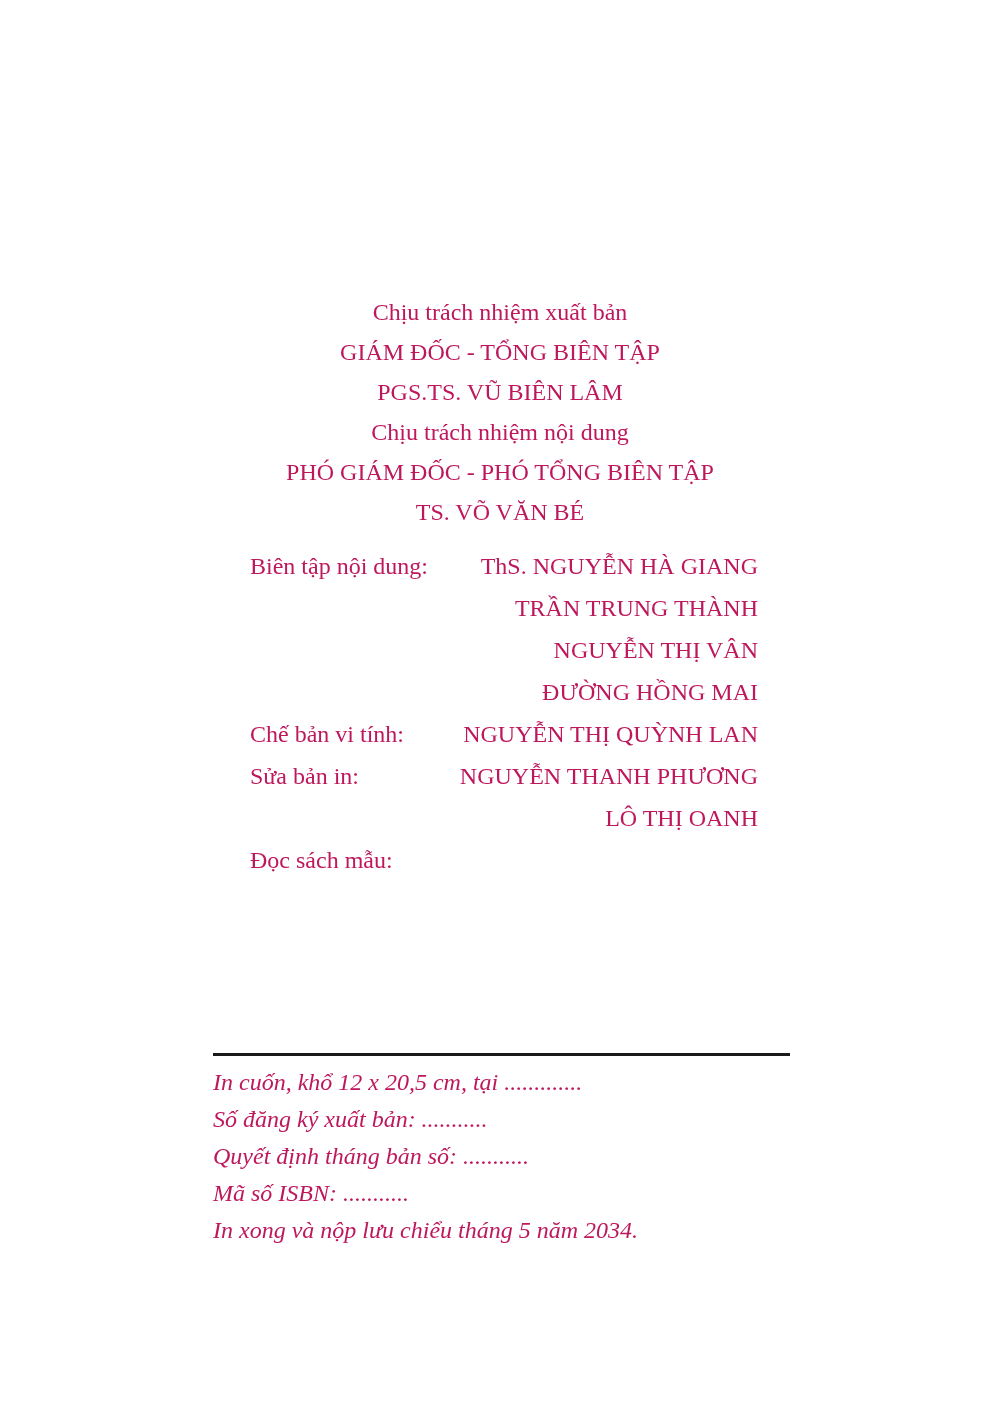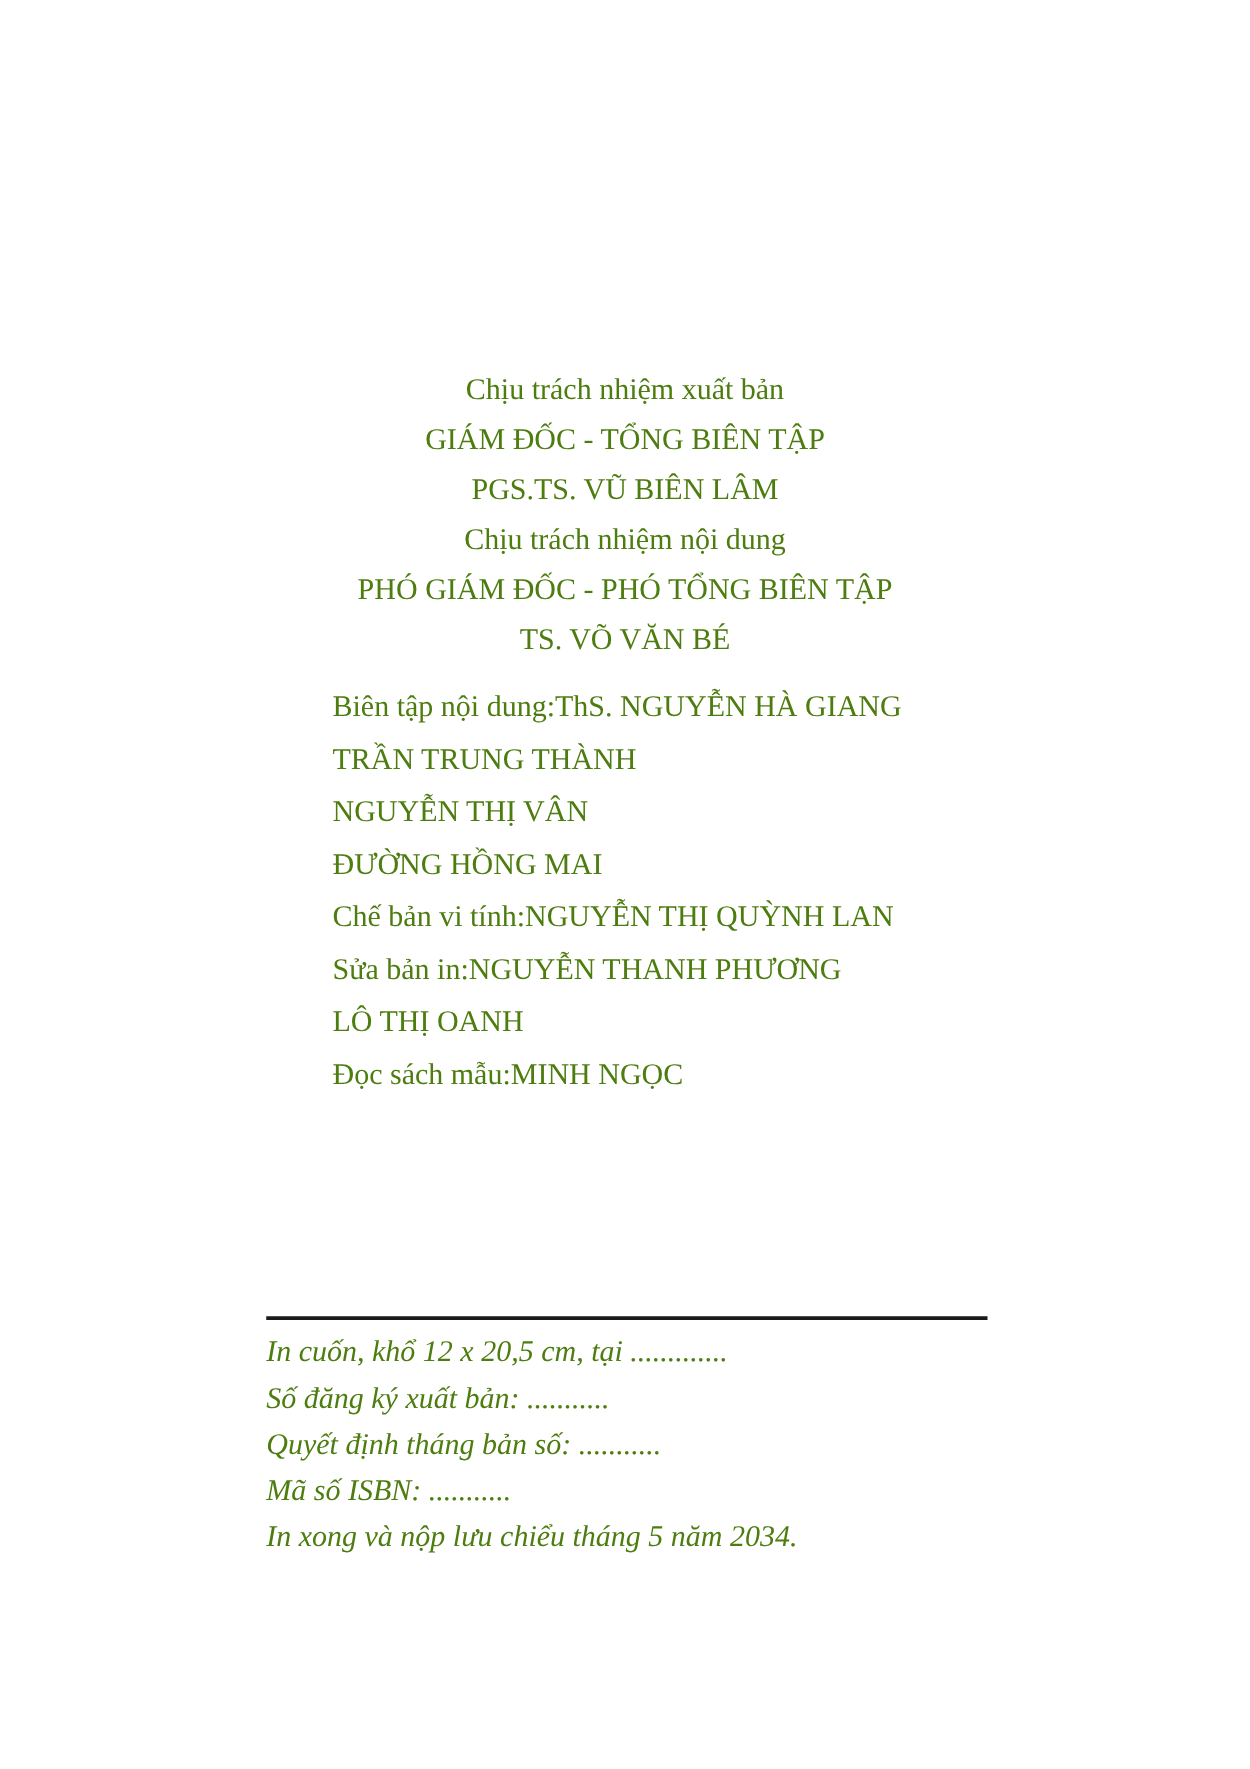--- a/index.html
+++ b/index.html
@@ -6,21 +6,21 @@
     margin: 0;
     padding: 0;
     background: #ffffff;
   }
   .page {
     position: relative;
     width: 848px;
     height: 1415px;
     background: #ffffff;
     font-family: "Liberation Serif", "DejaVu Serif", serif;
-    color: #4d7c0f;
+    color: #be185d;
     overflow: hidden;
   }
   .ornament {
     position: absolute;
     left: 965px;
     top: 2px;
     width: 22px;
     height: 22px;
   }
   .top-block {
@@ -30,34 +30,34 @@
     width: 1000px;
     text-align: center;
   }
   .top-block .tline {
     font-size: 24px;
     line-height: 40px;
     white-space: nowrap;
   }
   .credits {
     position: absolute;
-    left: 266px;
+    left: 250px;
     top: 545px;
     width: 508px;
   }
   .crow {
     display: flex;
     justify-content: space-between;
     align-items: baseline;
     font-size: 24px;
     line-height: 42px;
     white-space: nowrap;
   }
   .clabel { text-align: left; }
-  .cvalue { text-align: left; flex: 1; }
+  .cvalue { text-align: right; flex: 1; }
   .rule {
     position: absolute;
     left: 213px;
     top: 1053px;
     width: 577px;
     height: 3px;
     background: #1a1a1a;
     border: none;
     margin: 0;
     padding: 0;
@@ -125,21 +125,20 @@
     <div class="crow">
       <span class="clabel">Sửa bản in:</span>
       <span class="cvalue">NGUYỄN THANH PHƯƠNG</span>
     </div>
     <div class="crow">
       <span class="clabel"></span>
       <span class="cvalue">LÔ THỊ OANH</span>
     </div>
     <div class="crow">
       <span class="clabel">Đọc sách mẫu:</span>
-      <span class="cvalue">MINH NGỌC</span>
     </div>
   </div>
 
   <div class="rule"></div>
 
   <div class="print-block">
     <div class="pline">In cuốn, khổ 12 x 20,5 cm, tại .............</div>
     <div class="pline">Số đăng ký xuất bản: ...........</div>
     <div class="pline">Quyết định tháng bản số: ...........</div>
     <div class="pline">Mã số ISBN: ...........</div>

